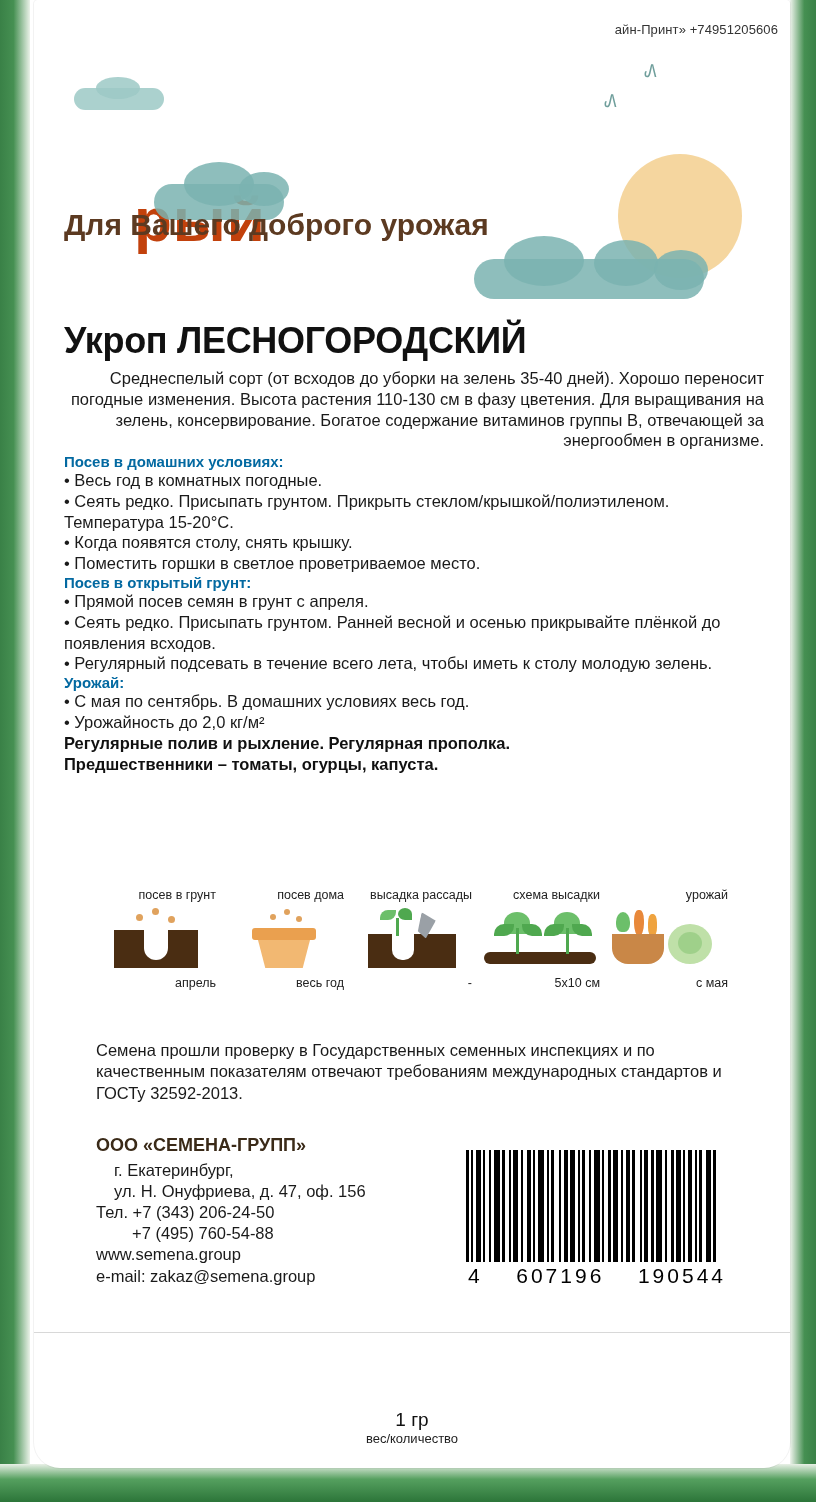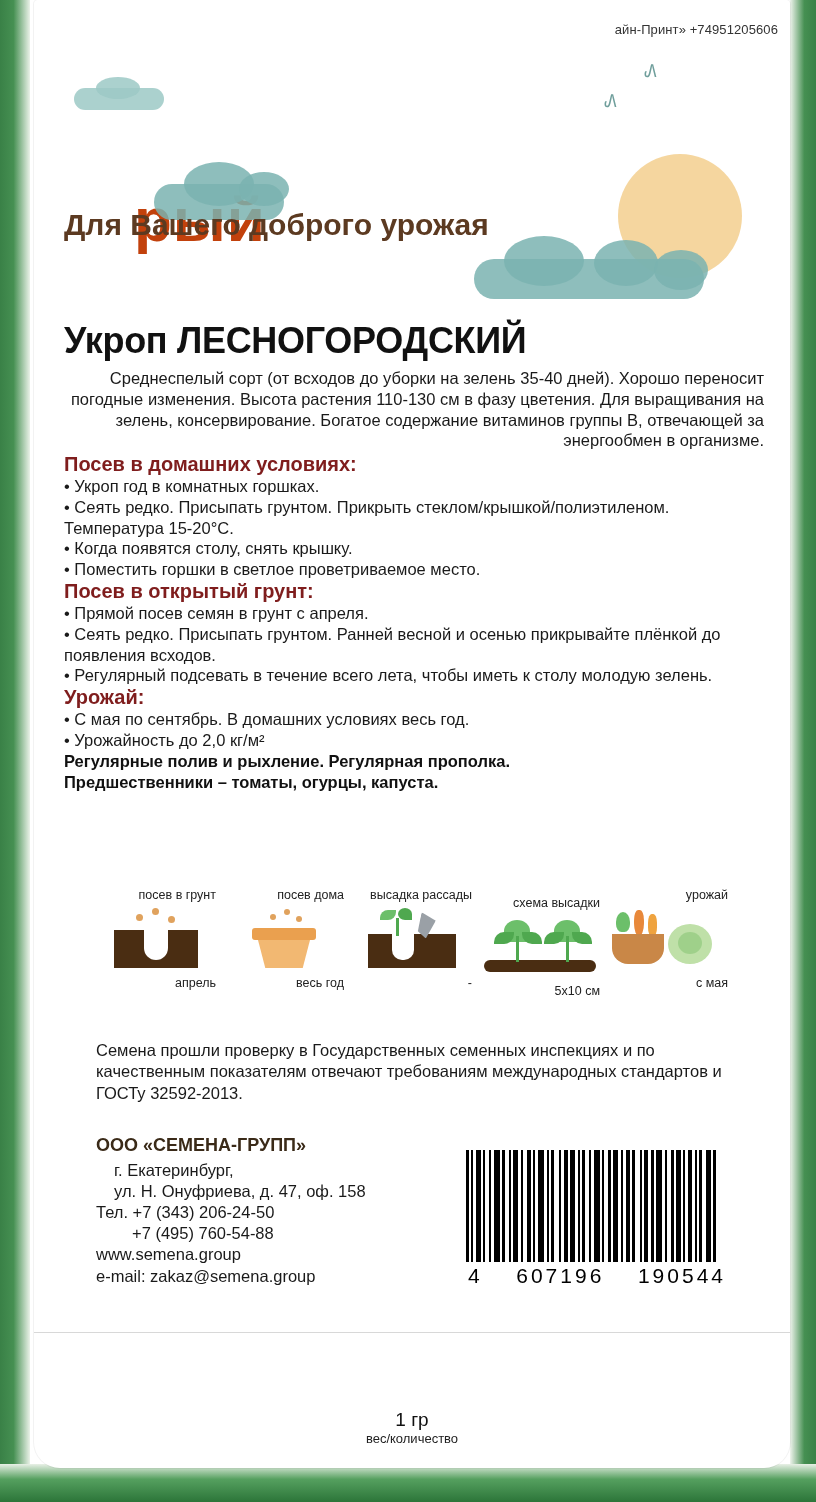--- a/index.html
+++ b/index.html
@@ -130,23 +130,23 @@
     letter-spacing: -0.3px;
   }
   .desc {
     font-size: 16.5px;
     line-height: 1.26;
     color: #1a1a1a;
     margin-bottom: 2px;
     text-align: right;
   }
   .sec-head {
-    font-size: 20px;
+    font-size: 15px;
     font-weight: bold;
-    color: #7f1d1d;
+    color: #0369a1;
     margin-top: 0;
   }
   .bullet {
     font-size: 16.5px;
     line-height: 1.26;
     color: #1a1a1a;
   }
   .bold-line {
     font-size: 16.5px;
     font-weight: bold;
@@ -296,21 +296,21 @@
     <div class="hole-cover"></div>
     <div class="hang-hole"></div>
 
     <div class="slogan">Для Вашего доброго урожая</div>
 
     <div class="content">
       <h1 class="title">Укроп ЛЕСНОГОРОДСКИЙ</h1>
       <div class="desc">Среднеспелый сорт (от всходов до уборки на зелень 35-40 дней). Хорошо переносит погодные изменения. Высота растения 110-130 см в фазу цветения. Для выращивания на зелень, консервирование. Богатое содержание витаминов группы В, отвечающей за энергообмен в организме.</div>
 
       <div class="sec-head">Посев в домашних условиях:</div>
-      <div class="bullet">• Укроп год в комнатных горшках.</div>
+      <div class="bullet">• Весь год в комнатных погодные.</div>
       <div class="bullet">• Сеять редко. Присыпать грунтом. Прикрыть стеклом/крышкой/полиэтиленом. Температура 15-20°С.</div>
       <div class="bullet">• Когда появятся столу, снять крышку.</div>
       <div class="bullet">• Поместить горшки в светлое проветриваемое место.</div>
 
       <div class="sec-head">Посев в открытый грунт:</div>
       <div class="bullet">• Прямой посев семян в грунт с апреля.</div>
       <div class="bullet">• Сеять редко. Присыпать грунтом. Ранней весной и осенью прикрывайте плёнкой до появления всходов.</div>
       <div class="bullet">• Регулярный подсевать в течение всего лета, чтобы иметь к столу молодую зелень.</div>
 
       <div class="sec-head">Урожай:</div>
@@ -353,21 +353,21 @@
           <div style="position:absolute; left:16px; top:26px; width:88px; height:34px; background:#4a2d12;"></div>
           <div style="position:absolute; left:40px; top:26px; width:22px; height:26px; background:#fff; border-radius:0 0 10px 10px;"></div>
           <div style="position:absolute; left:28px; top:2px; width:16px; height:10px; background:#6cbf6a; border-radius:8px 0 8px 0;"></div>
           <div style="position:absolute; left:46px; top:0px; width:14px; height:12px; background:#4fa84f; border-radius:50% 50% 0 50%;"></div>
           <div style="position:absolute; left:44px; top:10px; width:3px; height:18px; background:#4fa84f;"></div>
           <div style="position:absolute; left:66px; top:6px; width:16px; height:24px; background:#9aa0a6; clip-path: polygon(0 0, 100% 18%, 70% 100%, 10% 80%); transform: rotate(16deg);"></div>
         </div>
         <div class="cap-bot">-</div>
       </div>
 
-      <div class="icon-col" style="left:384px; top:8px;">
+      <div class="icon-col" style="left:384px; top:0px;">
         <div class="cap-top">схема высадки</div>
         <div class="icon-art">
           <div style="position:absolute; left:4px; top:44px; width:112px; height:12px; background:#4a2d12; border-radius:6px;"></div>
           <div style="position:absolute; left:24px; top:4px; width:26px; height:22px; background:#6cbf6a; border-radius:50% 50% 0 0;"></div>
           <div style="position:absolute; left:36px; top:20px; width:3px; height:26px; background:#4fa84f;"></div>
           <div style="position:absolute; left:14px; top:16px; width:20px; height:12px; background:#4fa84f; border-radius:10px 0 10px 0;"></div>
           <div style="position:absolute; left:42px; top:16px; width:20px; height:12px; background:#4fa84f; border-radius:0 10px 0 10px;"></div>
           <div style="position:absolute; left:74px; top:4px; width:26px; height:22px; background:#6cbf6a; border-radius:50% 50% 0 0;"></div>
           <div style="position:absolute; left:86px; top:20px; width:3px; height:26px; background:#4fa84f;"></div>
           <div style="position:absolute; left:64px; top:16px; width:20px; height:12px; background:#4fa84f; border-radius:10px 0 10px 0;"></div>
@@ -388,21 +388,21 @@
         </div>
         <div class="cap-bot">с мая</div>
       </div>
     </div>
 
     <div class="footnote">Семена прошли проверку в Государственных семенных инспекциях и по качественным показателям отвечают требованиям международных стандартов и ГОСТу 32592-2013.</div>
 
     <div class="company">
       <div class="co-name">ООО «СЕМЕНА-ГРУПП»</div>
       <div class="co-line indent1">г. Екатеринбург,</div>
-      <div class="co-line indent1">ул. Н. Онуфриева, д. 47, оф. 158</div>
+      <div class="co-line indent1">ул. Н. Онуфриева, д. 47, оф. 156</div>
       <div class="co-line">Тел. +7 (343) 206-24-50</div>
       <div class="co-line indent2">+7 (495) 760-54-88</div>
       <div class="co-line">www.semena.group</div>
       <div class="co-line">e-mail: zakaz@semena.group</div>
     </div>
 
     <div class="barcode-wrap">
       <div class="bars">
         <i style="width:3px"></i>
           <i style="width:2px;background:#fff"></i>

